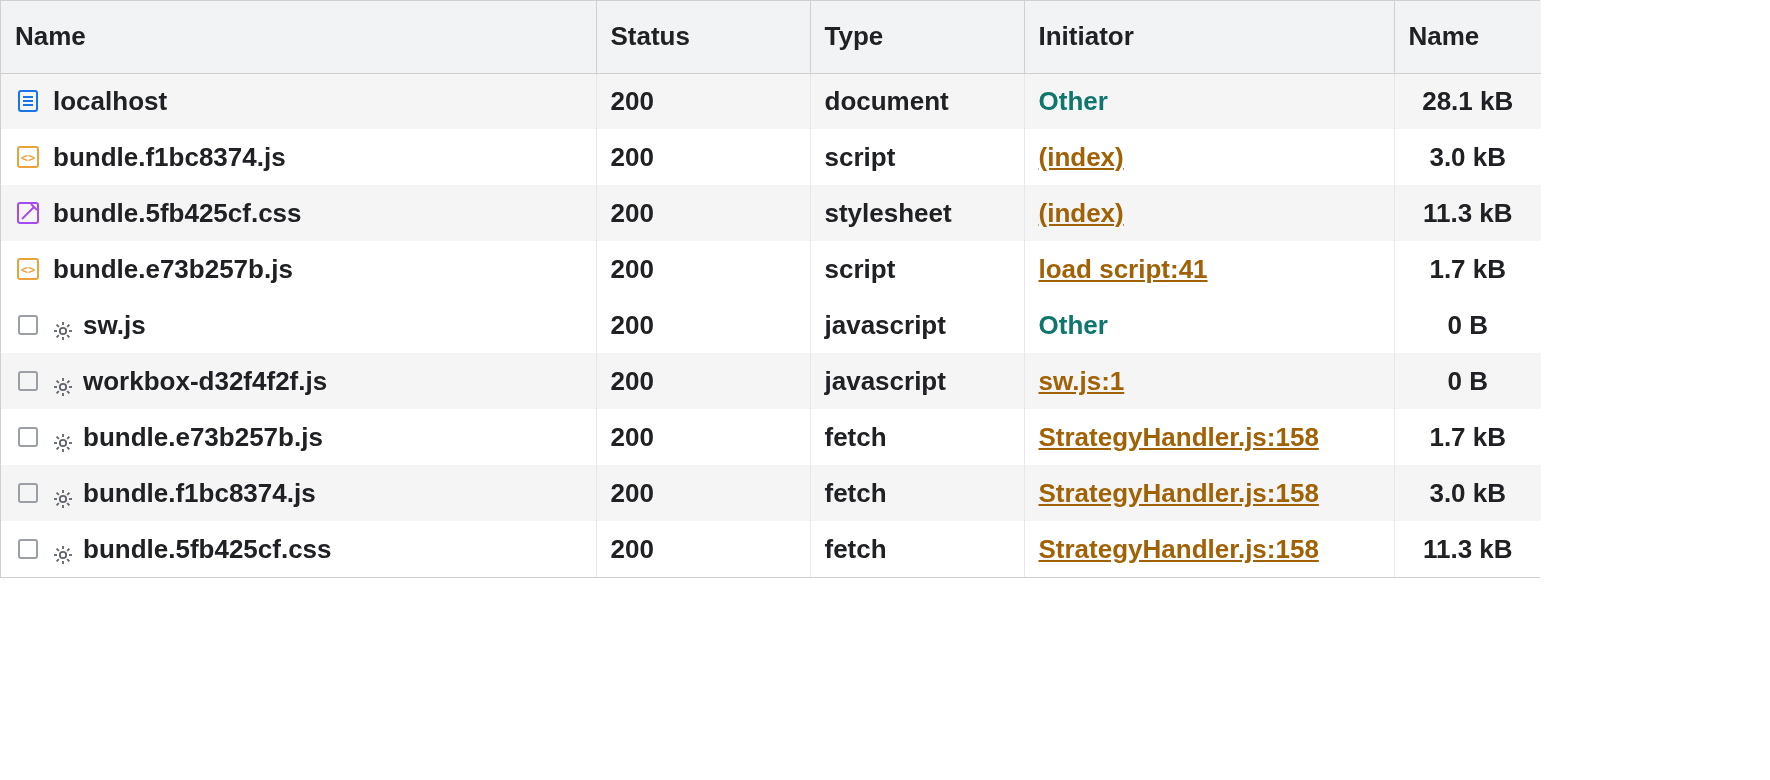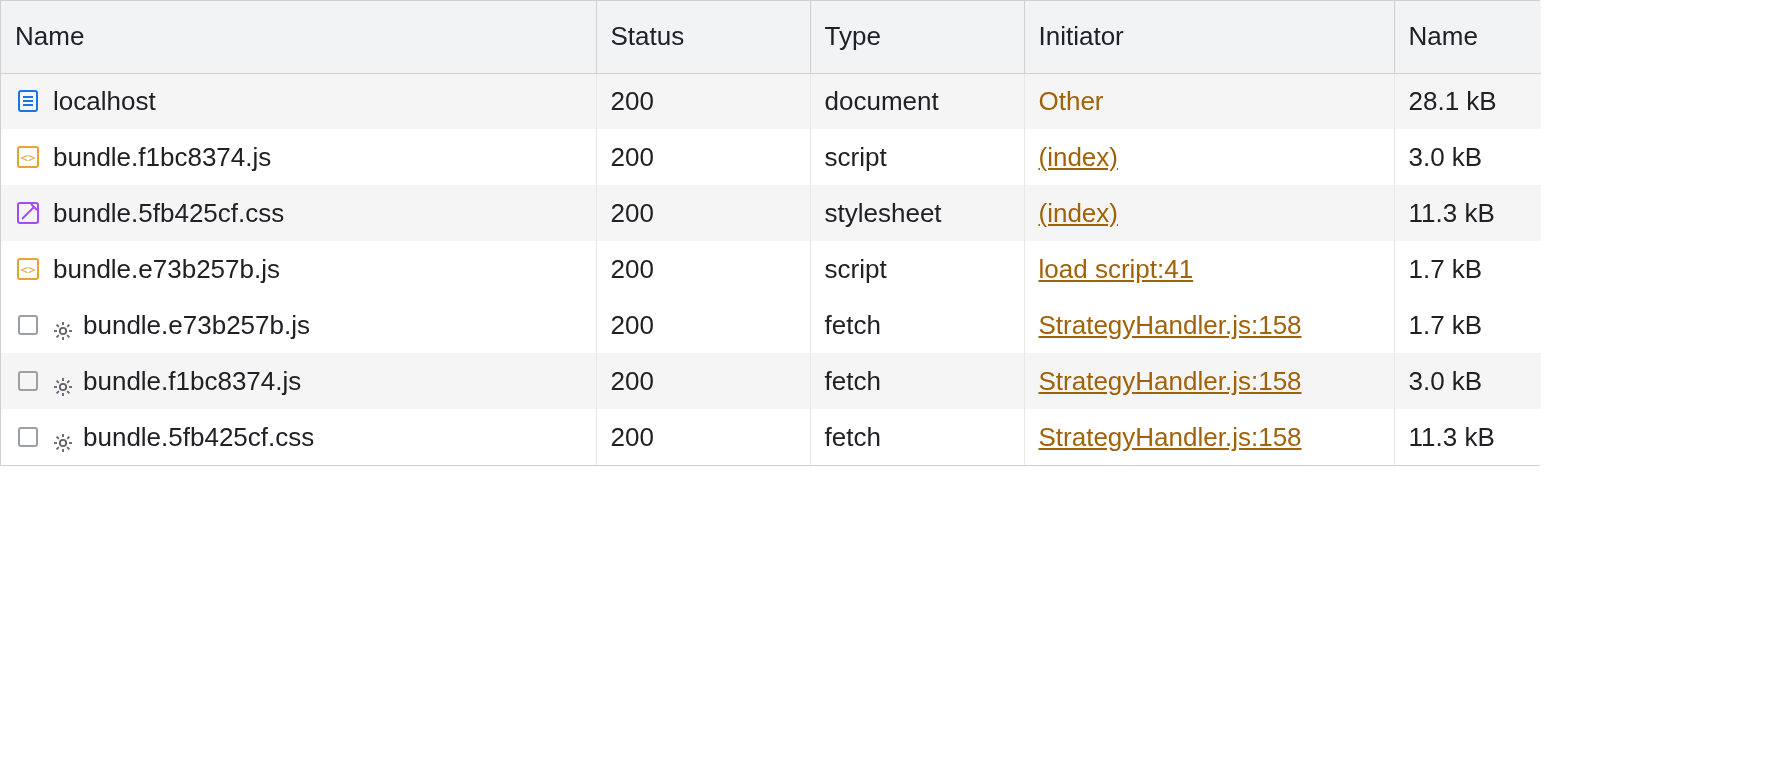--- a/index.html
+++ b/index.html
@@ -15,21 +15,21 @@
     width: 1540px;
   }
   table {
     border-collapse: collapse;
     width: 100%;
     table-layout: fixed;
   }
   th, td {
     text-align: left;
     padding: 2px 14px;
-    font-weight: 400;
+    font-weight: 700;
     white-space: nowrap;
     overflow: hidden;
     text-overflow: ellipsis;
   }
   th {
     background: #f1f3f4;
     border-right: 1px solid #d0d0d0;
     border-bottom: 1px solid #d0d0d0;
     color: #202124;
     font-size: 26px;
@@ -58,23 +58,23 @@
     justify-content: center;
     width: 26px;
     height: 26px;
     flex-shrink: 0;
   }
   .icon svg { width: 24px; height: 24px; display: block; }
   .gear-icon svg { width: 20px; height: 20px; }
   .gear-icon { width: 20px; height: 20px; }
 
   .initiator-link { color: #a16207; text-decoration: underline; cursor: pointer; }
-  .initiator-plain { color: #a16207; }
-
-  td.size { text-align: left; padding-right: 14px; }
+  .initiator-plain { color: #0f766e; }
+
+  td.size { text-align: center; padding-right: 14px; }
 </style>
 </head>
 <body>
 
 <div class="panel">
 <table>
   <colgroup>
     <col class="c-name">
         <col class="c-status">
         <col class="c-type">
@@ -170,20 +170,66 @@
                 <svg viewBox="0 0 24 24">
                   <use href="#ico-generic"></use>
                 </svg>
               </span>
               <span class="sub">
                 <span class="icon gear-icon">
                   <svg viewBox="0 0 20 20">
                     <use href="#ico-gear"></use>
                   </svg>
                 </span>
+                <span>sw.js</span>
+              </span>
+            </div>
+          </td>
+          <td>200</td>
+          <td>javascript</td>
+          <td><span class="initiator-plain">Other</span></td>
+          <td class="size">0 B</td>
+        </tr>
+        <tr class="even">
+          <td>
+            <div class="name-cell">
+              <span class="icon">
+                <svg viewBox="0 0 24 24">
+                  <use href="#ico-generic"></use>
+                </svg>
+              </span>
+              <span class="sub">
+                <span class="icon gear-icon">
+                  <svg viewBox="0 0 20 20">
+                    <use href="#ico-gear"></use>
+                  </svg>
+                </span>
+                <span>workbox-d32f4f2f.js</span>
+              </span>
+            </div>
+          </td>
+          <td>200</td>
+          <td>javascript</td>
+          <td><span class="initiator-link">sw.js:1</span></td>
+          <td class="size">0 B</td>
+        </tr>
+        <tr class="odd">
+          <td>
+            <div class="name-cell">
+              <span class="icon">
+                <svg viewBox="0 0 24 24">
+                  <use href="#ico-generic"></use>
+                </svg>
+              </span>
+              <span class="sub">
+                <span class="icon gear-icon">
+                  <svg viewBox="0 0 20 20">
+                    <use href="#ico-gear"></use>
+                  </svg>
+                </span>
                 <span>bundle.e73b257b.js</span>
               </span>
             </div>
           </td>
           <td>200</td>
           <td>fetch</td>
           <td><span class="initiator-link">StrategyHandler.js:158</span></td>
           <td class="size">1.7 kB</td>
         </tr>
         <tr class="even">

